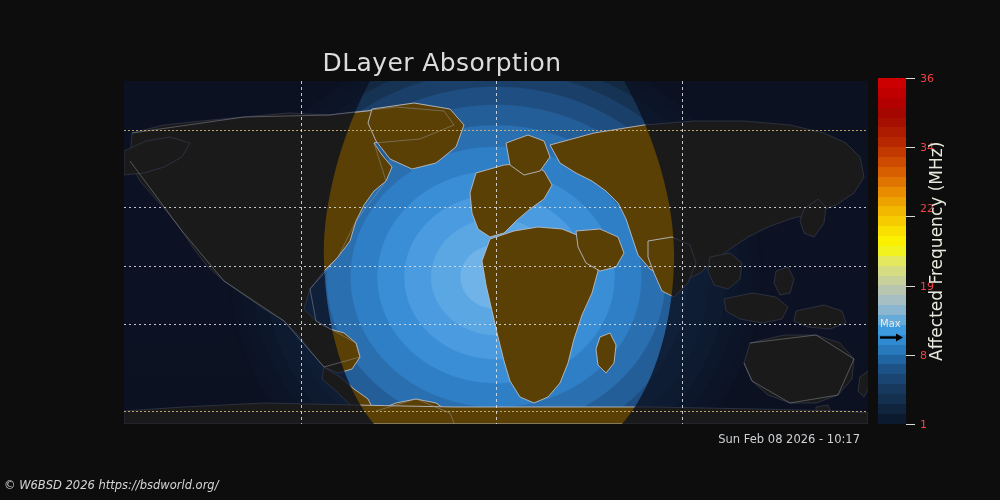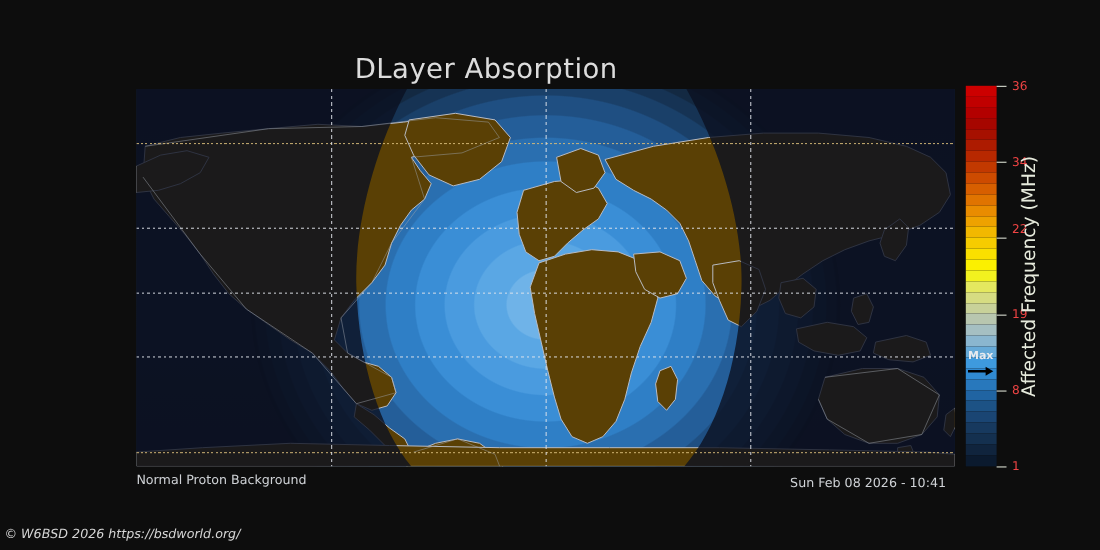--- a/index.html
+++ b/index.html
@@ -35,21 +35,21 @@
   .cbar-seg{width:100%;}
   .cbar-ticks{position:absolute;left:906px;top:78px;width:60px;height:346px;}
   .ctick{position:absolute;left:0;width:9px;height:1px;background:#d8dcd0;}
   .ctlabel{position:absolute;left:14px;color:#ef4444;font-size:11px;
            transform:translateY(-50%);white-space:nowrap;}
   .cbar-axis-label{position:absolute;left:921px;top:76px;height:350px;
         width:30px;color:#e6eadc;font-size:17px;
         writing-mode:vertical-rl;transform:rotate(180deg);
         display:flex;align-items:center;justify-content:center;}
 
-  .maxmark{position:absolute;left:879px;top:320px;width:16px;height:26px;font-weight:bold;}
+  .maxmark{position:absolute;left:879px;top:320px;width:16px;height:26px;}
   .maxmark .mtxt{position:absolute;left:1px;top:-2px;color:#e8eaee;font-size:10px;}
   .maxmark .marrow{position:absolute;left:1px;top:13px;width:24px;height:9px;}
 
   
   .cap-left{position:absolute;left:124px;top:429px;color:#cfd2d6;font-size:11.5px;line-height:15px;}
   .cap-date{position:absolute;right:140px;top:432px;color:#cfd2d6;font-size:11.5px;}
   .copyright{position:absolute;left:4px;top:478px;color:#d6d6d6;font-size:11.5px;
              font-style:italic;}
 </style>
 </head>
@@ -263,17 +263,16 @@
 
   <div class="maxmark">
     <span class="mtxt">Max</span>
     <svg class="marrow" viewBox="0 0 24 9">
       <path d="M0,4.5 L17,4.5" stroke="#000" stroke-width="2.4"></path>
       <path d="M16,0.5 L23,4.5 L16,8.5 Z" fill="#000"></path>
     </svg>
   </div>
 
   <div class="cap-left">
-    <div>Normal Proton Background</div>
   </div>
-  <div class="cap-date">Sun Feb 08 2026 - 10:41</div>
+  <div class="cap-date">Sun Feb 08 2026 - 10:17</div>
   <div class="copyright">© W6BSD 2026 https://bsdworld.org/</div>
 </div>
 
 </body></html>

